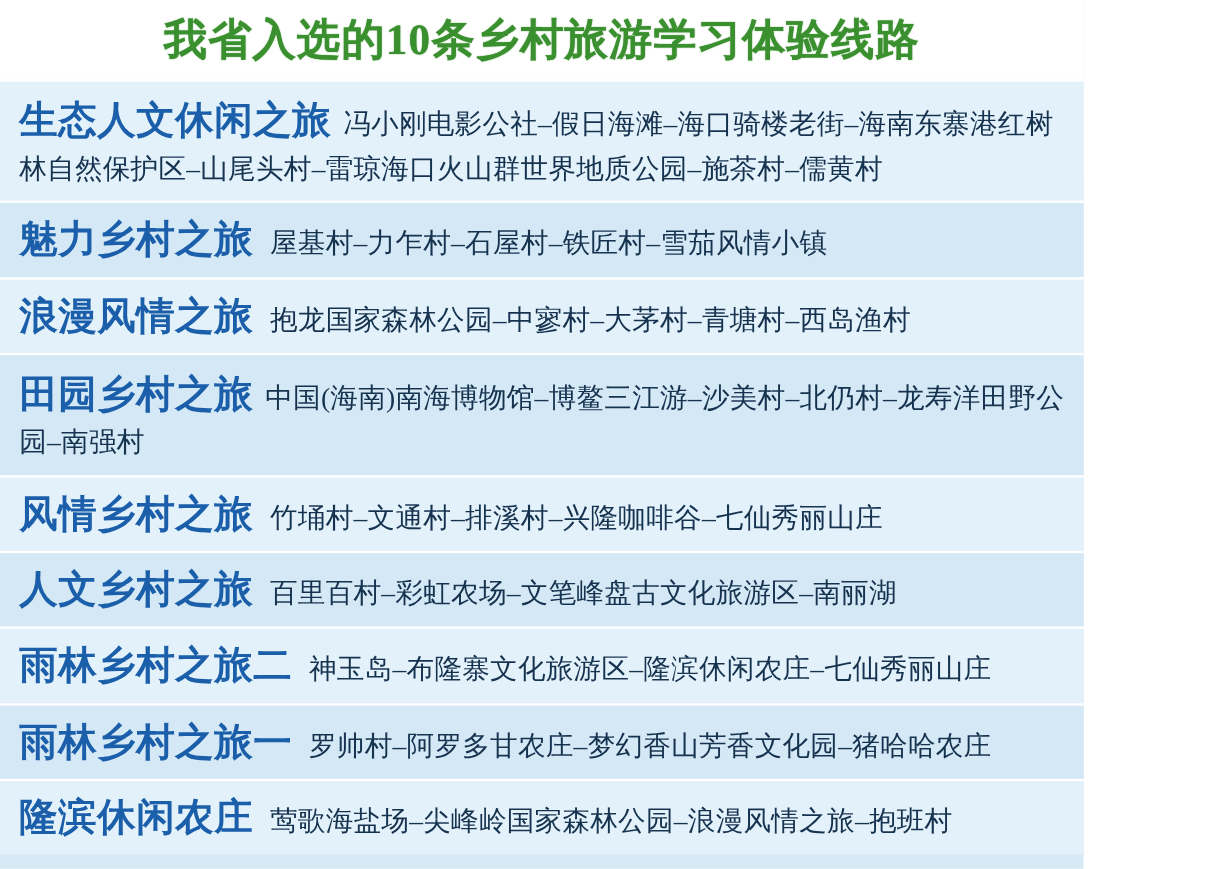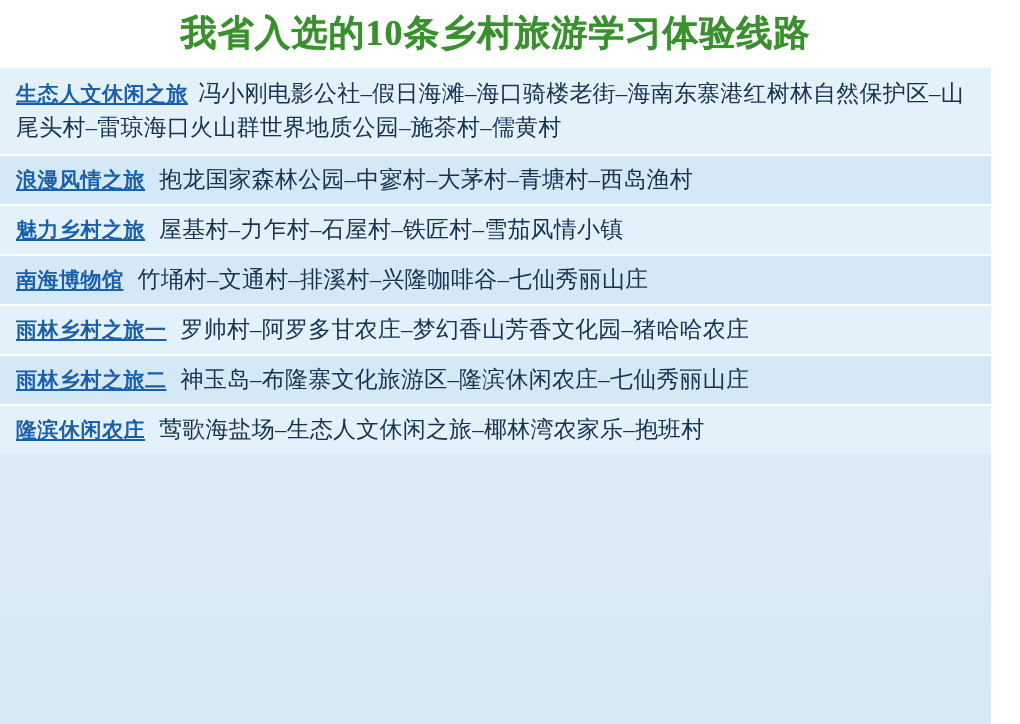--- a/index.html
+++ b/index.html
@@ -8,21 +8,21 @@
   }
   body {
     width: 1020px;
     height: 724px;
     font-family: "Liberation Serif", "DejaVu Serif", serif;
     background: #ffffff;
     overflow: hidden;
   }
   .poster {
     position: relative;
-    width: 991px;
+    width: 903px;
     height: 724px;
     background: linear-gradient(180deg, #e9f4fb 0%, #dfeef8 40%, #d6e9f5 100%);
     box-sizing: border-box;
     display: flex;
     flex-direction: column;
   }
   .title-bar {
     height: 66px;
     flex: 0 0 66px;
     display: flex;
@@ -65,25 +65,24 @@
   .route-row:nth-child(even) {
     background: #d4e8f5;
   }
   .route-inner {
     display: block;
     line-height: 1.48;
   }
   .route-name {
     font-family: "Liberation Serif", "DejaVu Serif", serif;
     font-weight: bold;
-    font-size: 21px;
+    font-size: 32px;
     color: #1b5faa;
     letter-spacing: 0.5px;
     white-space: nowrap;
-    text-decoration: underline;
   }
   .route-stops {
     font-family: "Liberation Serif", "DejaVu Serif", serif;
     font-size: 23px;
     color: #15324f;
     letter-spacing: 0.2px;
     padding-left: 14px;
   }
   .route-row.wrap .route-stops {
     padding-left: 10px;
@@ -101,51 +100,61 @@
   <div class="routes">
 
     <div class="route-row tall wrap">
       <div class="route-inner">
         <span class="route-name">生态人文休闲之旅</span><span class="route-stops">冯小刚电影公社–假日海滩–海口骑楼老街–海南东寨港红树林自然保护区–山尾头村–雷琼海口火山群世界地质公园–施茶村–儒黄村</span>
       </div>
     </div>
 
     <div class="route-row">
       <div class="route-inner">
-        <span class="route-name">浪漫风情之旅</span><span class="route-stops">抱龙国家森林公园–中寥村–大茅村–青塘村–西岛渔村</span>
+        <span class="route-name">魅力乡村之旅</span><span class="route-stops">屋基村–力乍村–石屋村–铁匠村–雪茄风情小镇</span>
       </div>
     </div>
 
     <div class="route-row">
       <div class="route-inner">
-        <span class="route-name">魅力乡村之旅</span><span class="route-stops">屋基村–力乍村–石屋村–铁匠村–雪茄风情小镇</span>
+        <span class="route-name">浪漫风情之旅</span><span class="route-stops">抱龙国家森林公园–中寥村–大茅村–青塘村–西岛渔村</span>
       </div>
     </div>
 
 
+    <div class="route-row tall wrap">
+      <div class="route-inner">
+        <span class="route-name">田园乡村之旅</span><span class="route-stops">中国(海南)南海博物馆–博鳌三江游–沙美村–北仍村–龙寿洋田野公园–南强村</span>
+      </div>
+    </div>
 
     <div class="route-row">
       <div class="route-inner">
-        <span class="route-name">南海博物馆</span><span class="route-stops">竹埇村–文通村–排溪村–兴隆咖啡谷–七仙秀丽山庄</span>
+        <span class="route-name">风情乡村之旅</span><span class="route-stops">竹埇村–文通村–排溪村–兴隆咖啡谷–七仙秀丽山庄</span>
       </div>
     </div>
 
-
     <div class="route-row">
       <div class="route-inner">
-        <span class="route-name">雨林乡村之旅一</span><span class="route-stops">罗帅村–阿罗多甘农庄–梦幻香山芳香文化园–猪哈哈农庄</span>
+        <span class="route-name">人文乡村之旅</span><span class="route-stops">百里百村–彩虹农场–文笔峰盘古文化旅游区–南丽湖</span>
       </div>
     </div>
 
     <div class="route-row">
       <div class="route-inner">
         <span class="route-name">雨林乡村之旅二</span><span class="route-stops">神玉岛–布隆寨文化旅游区–隆滨休闲农庄–七仙秀丽山庄</span>
       </div>
     </div>
 
     <div class="route-row">
       <div class="route-inner">
-        <span class="route-name">隆滨休闲农庄</span><span class="route-stops">莺歌海盐场–生态人文休闲之旅–椰林湾农家乐–抱班村</span>
+        <span class="route-name">雨林乡村之旅一</span><span class="route-stops">罗帅村–阿罗多甘农庄–梦幻香山芳香文化园–猪哈哈农庄</span>
+      </div>
+    </div>
+
+    <div class="route-row">
+      <div class="route-inner">
+        <span class="route-name">隆滨休闲农庄</span><span class="route-stops">莺歌海盐场–尖峰岭国家森林公园–浪漫风情之旅–抱班村</span>
       </div>
     </div>
 
   </div>
 </div>
 
 </body></html>

